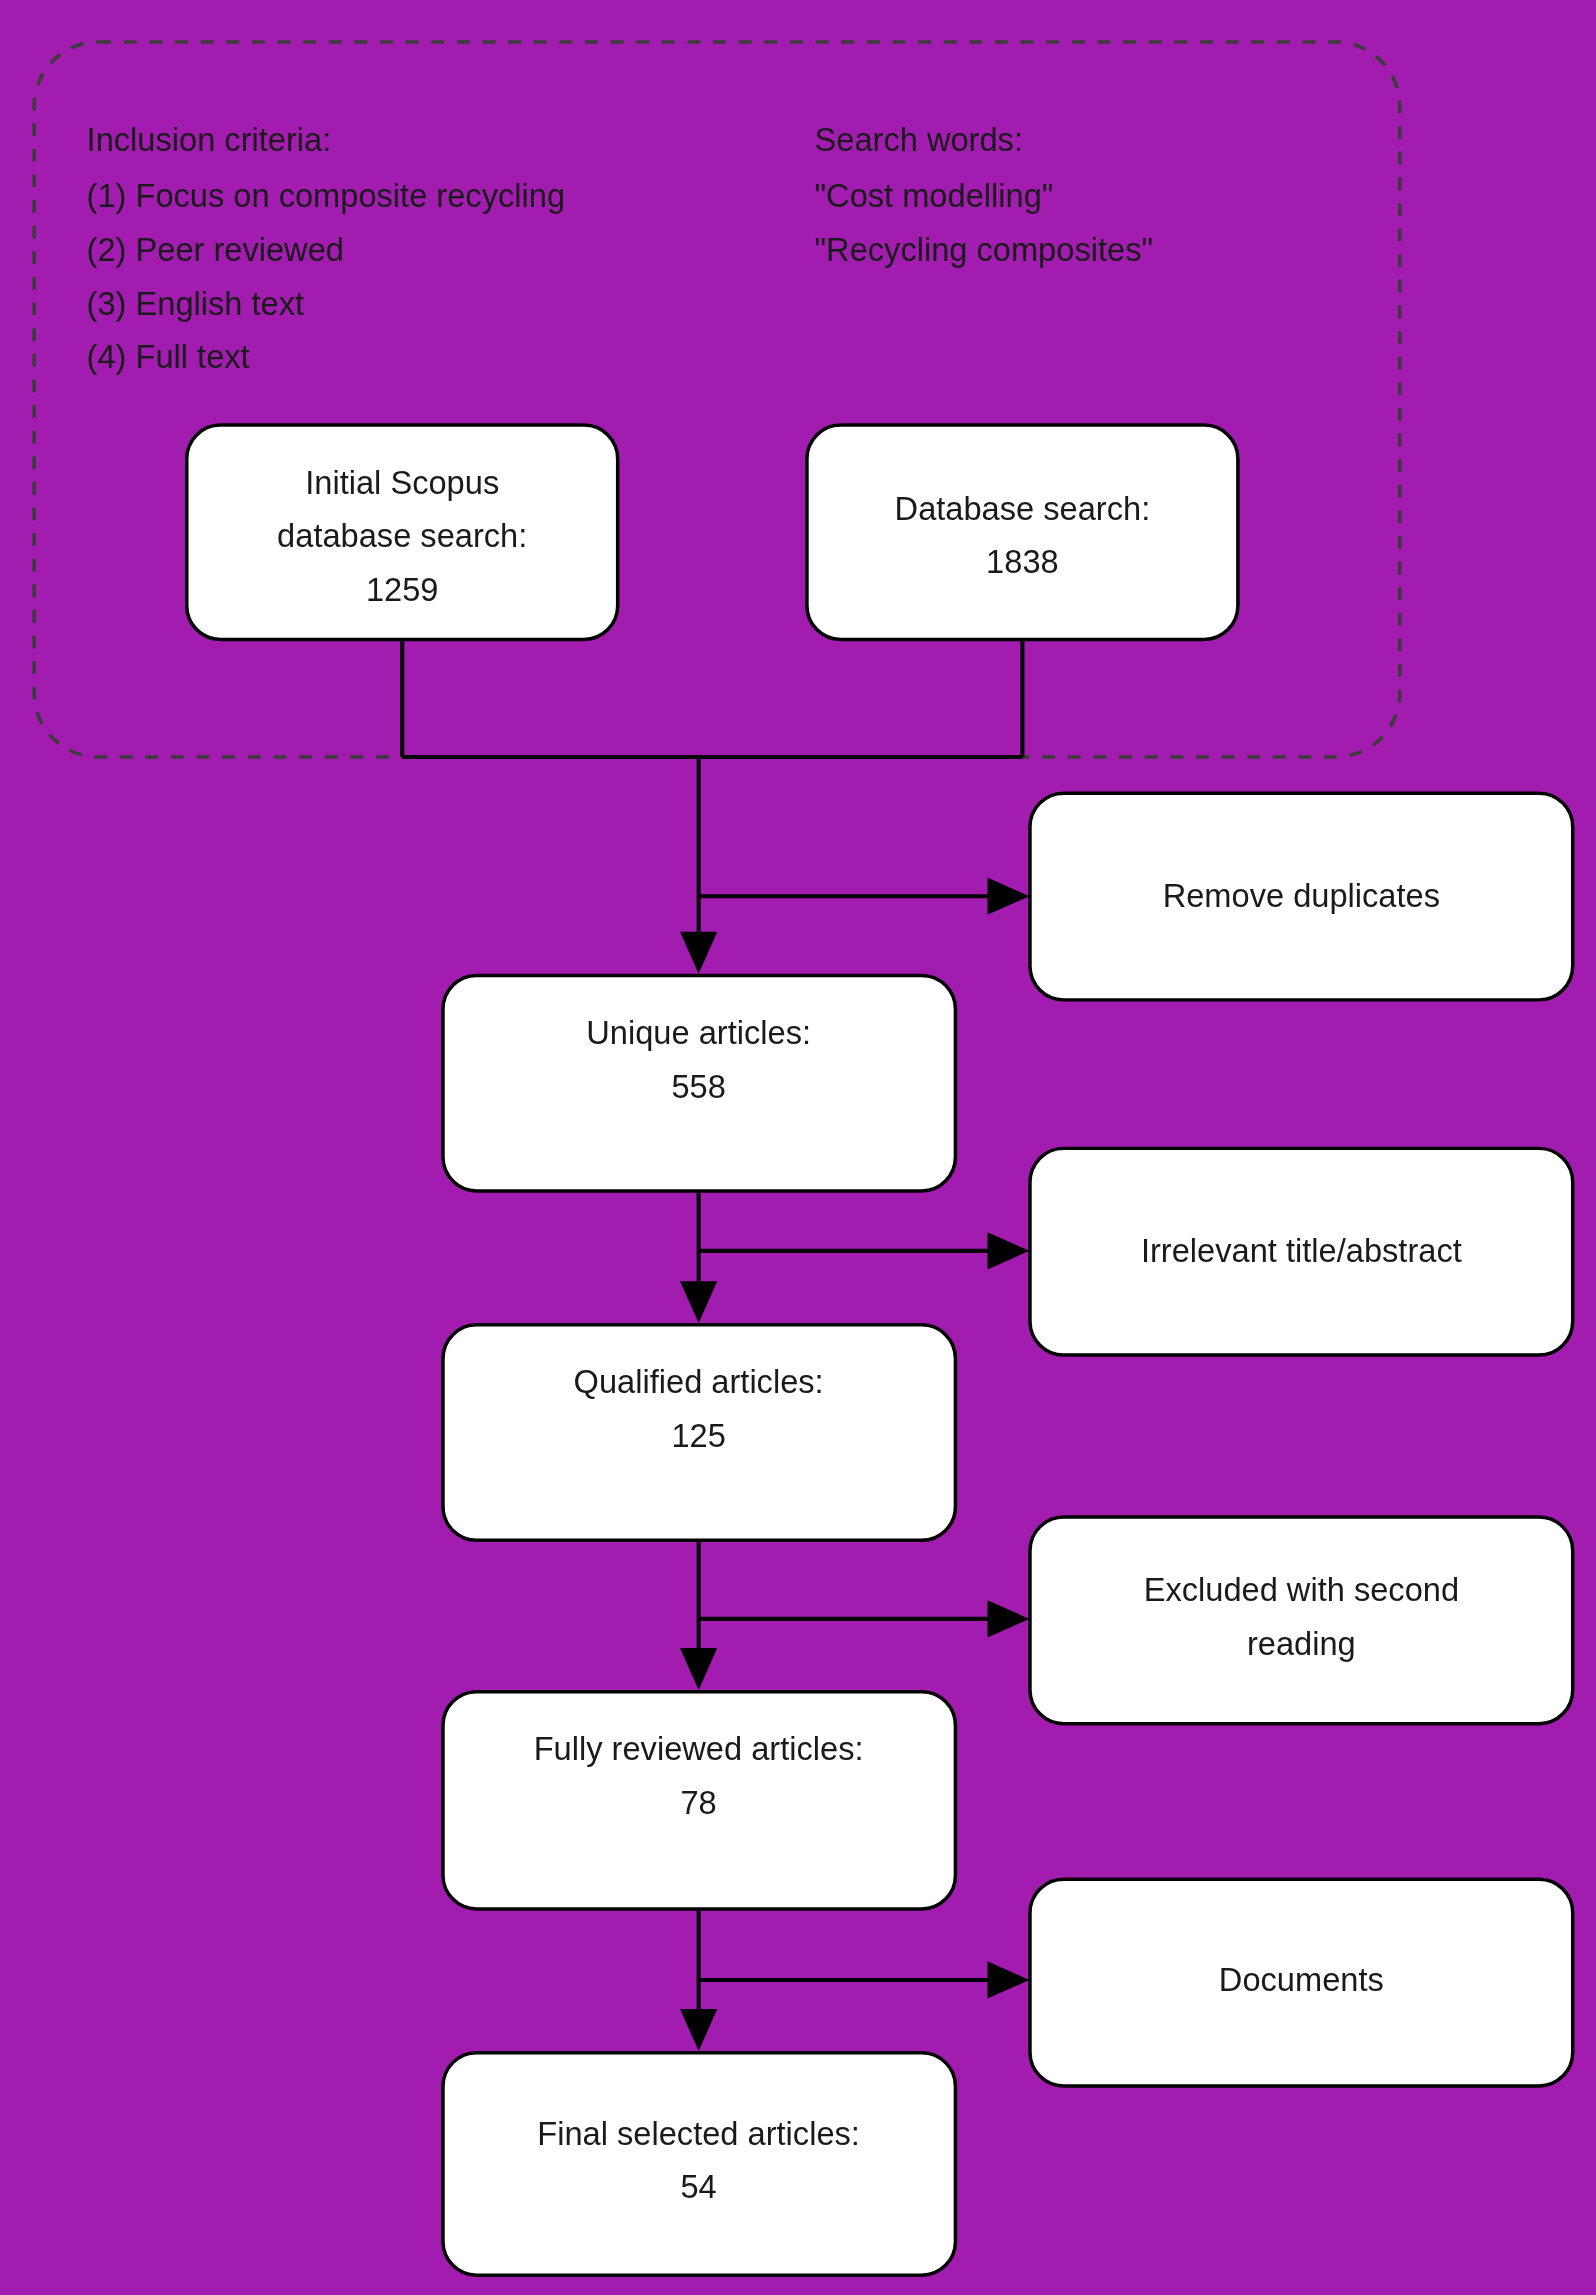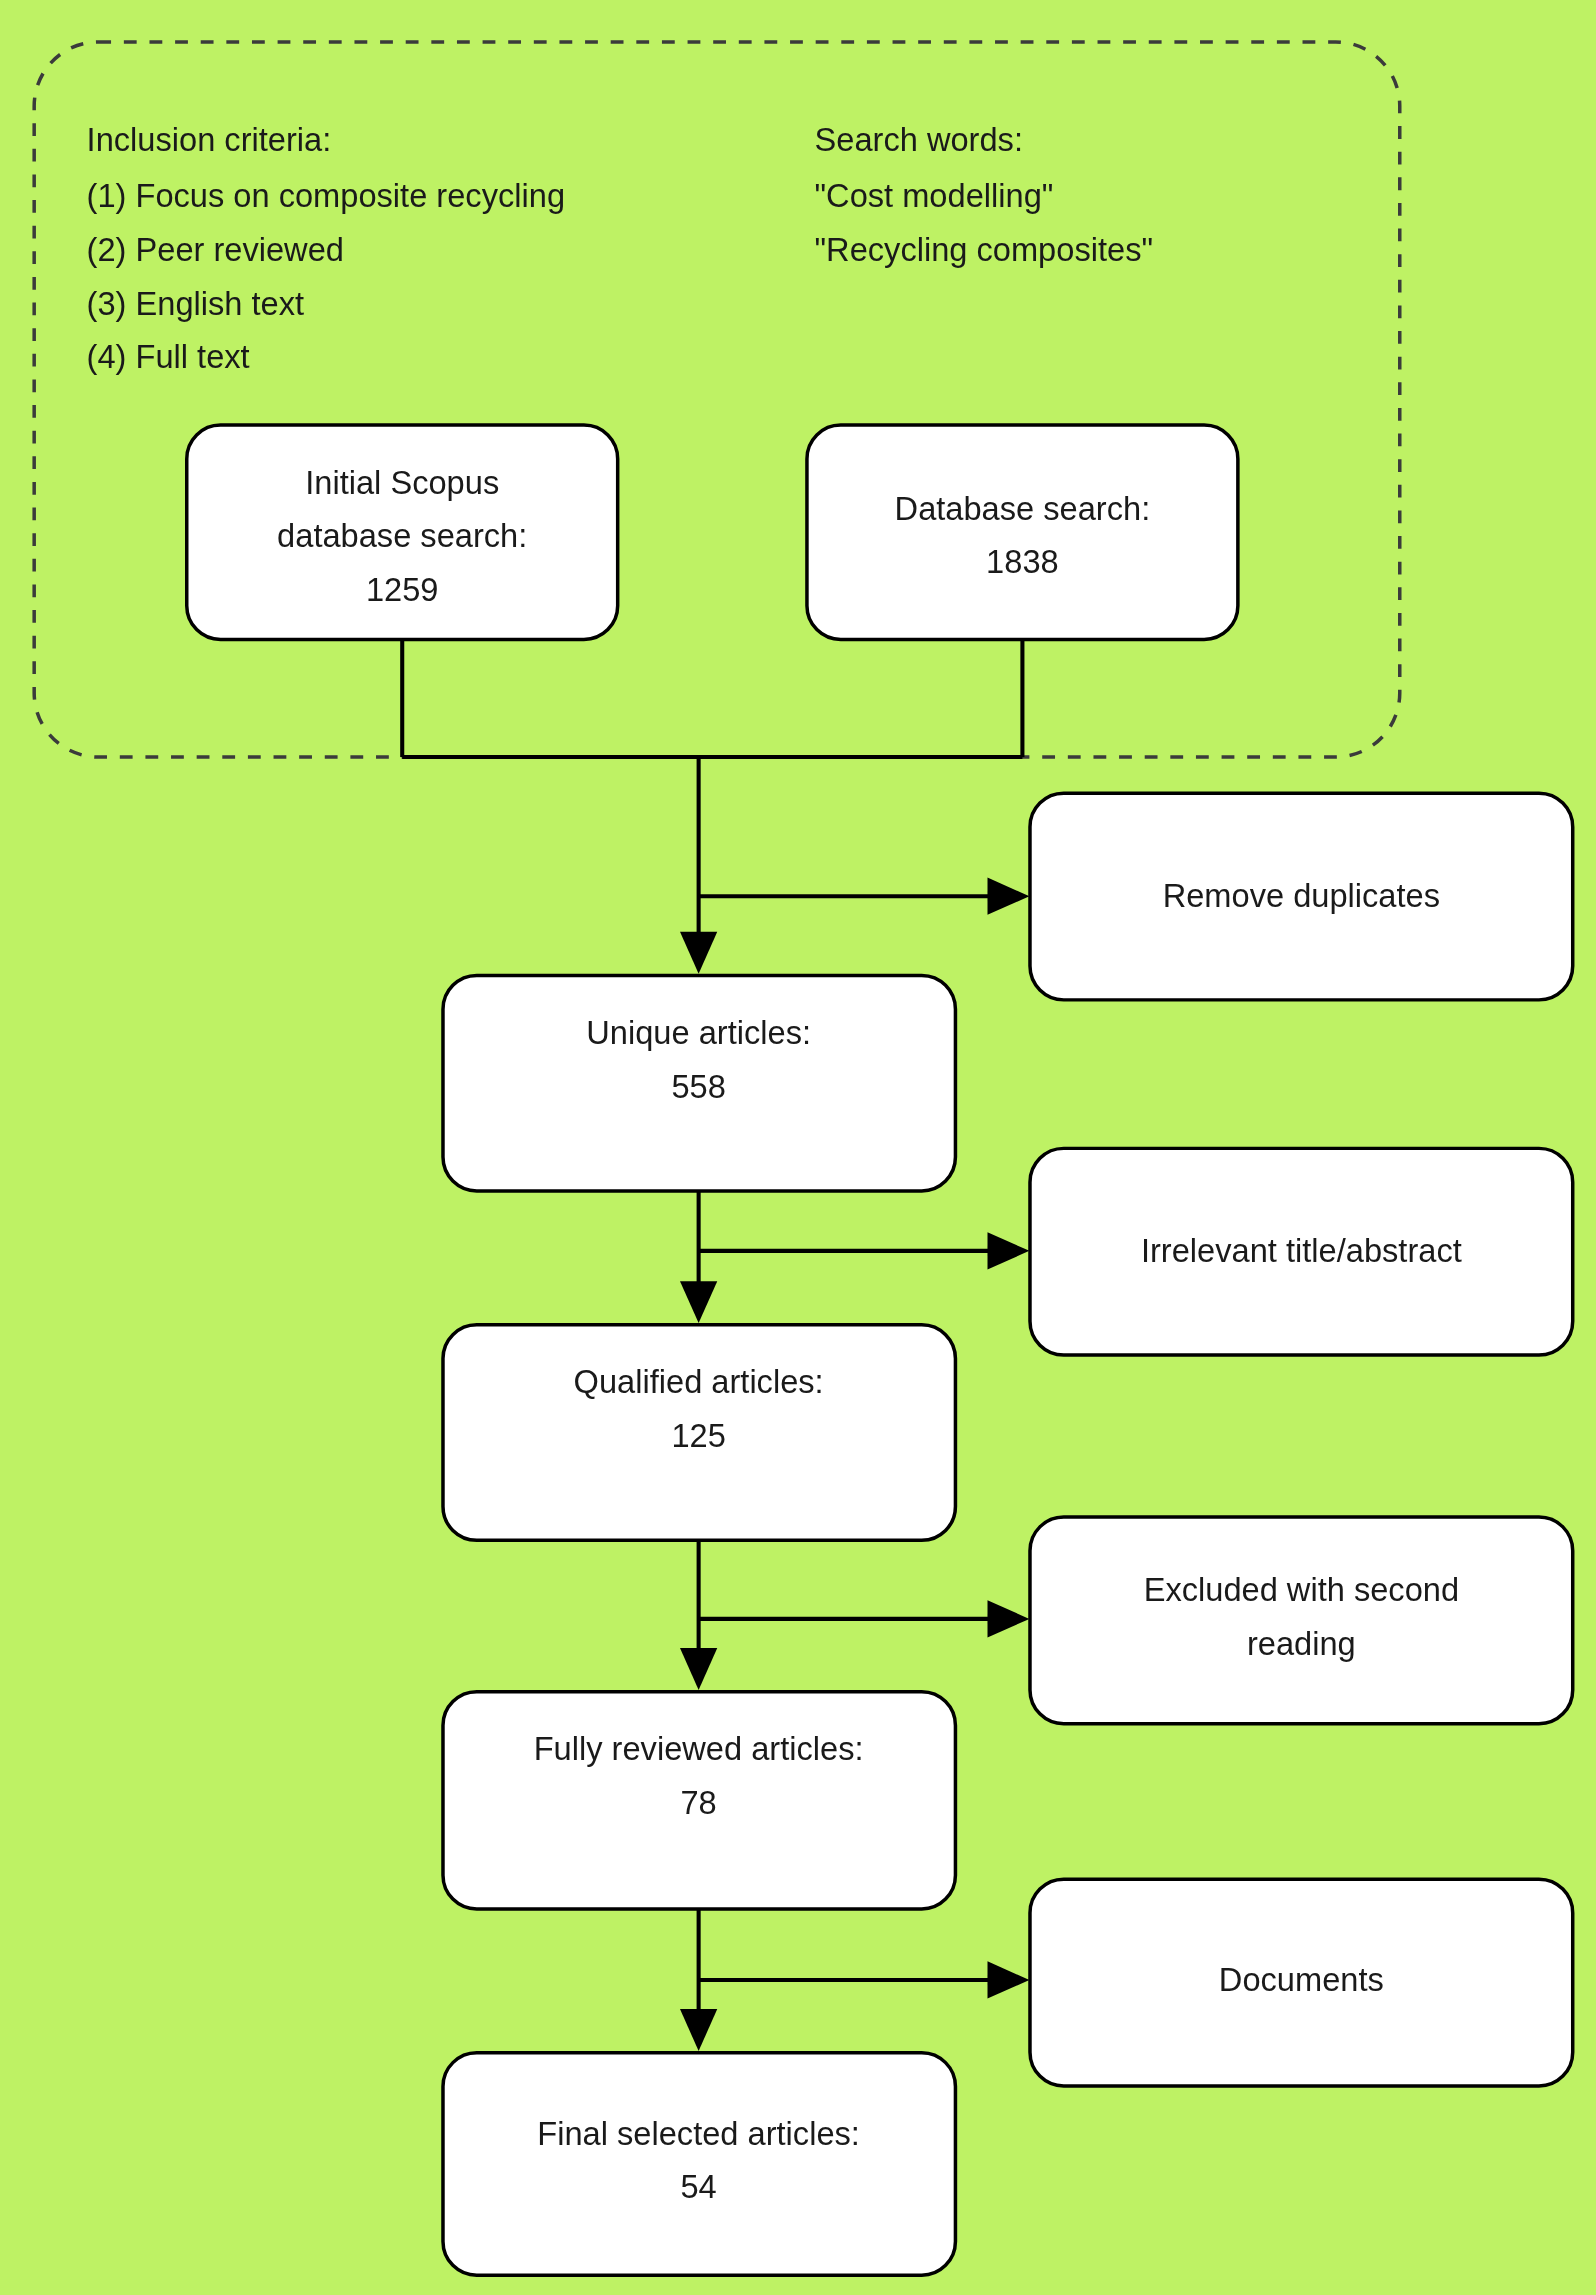--- a/index.html
+++ b/index.html
@@ -7,21 +7,21 @@
     padding: 0;
     background: #ffffff;
   }
   body {
     font-family: "Liberation Sans", sans-serif;
   }
   #flowchart-root {
     position: relative;
     width: 1597px;
     height: 2295px;
-    background: #bef264;
+    background: #a21caf;
     overflow: hidden;
   }
   svg.canvas {
     position: absolute;
     top: 0;
     left: 0;
     width: 1597px;
     height: 2295px;
   }
   .node-text {

